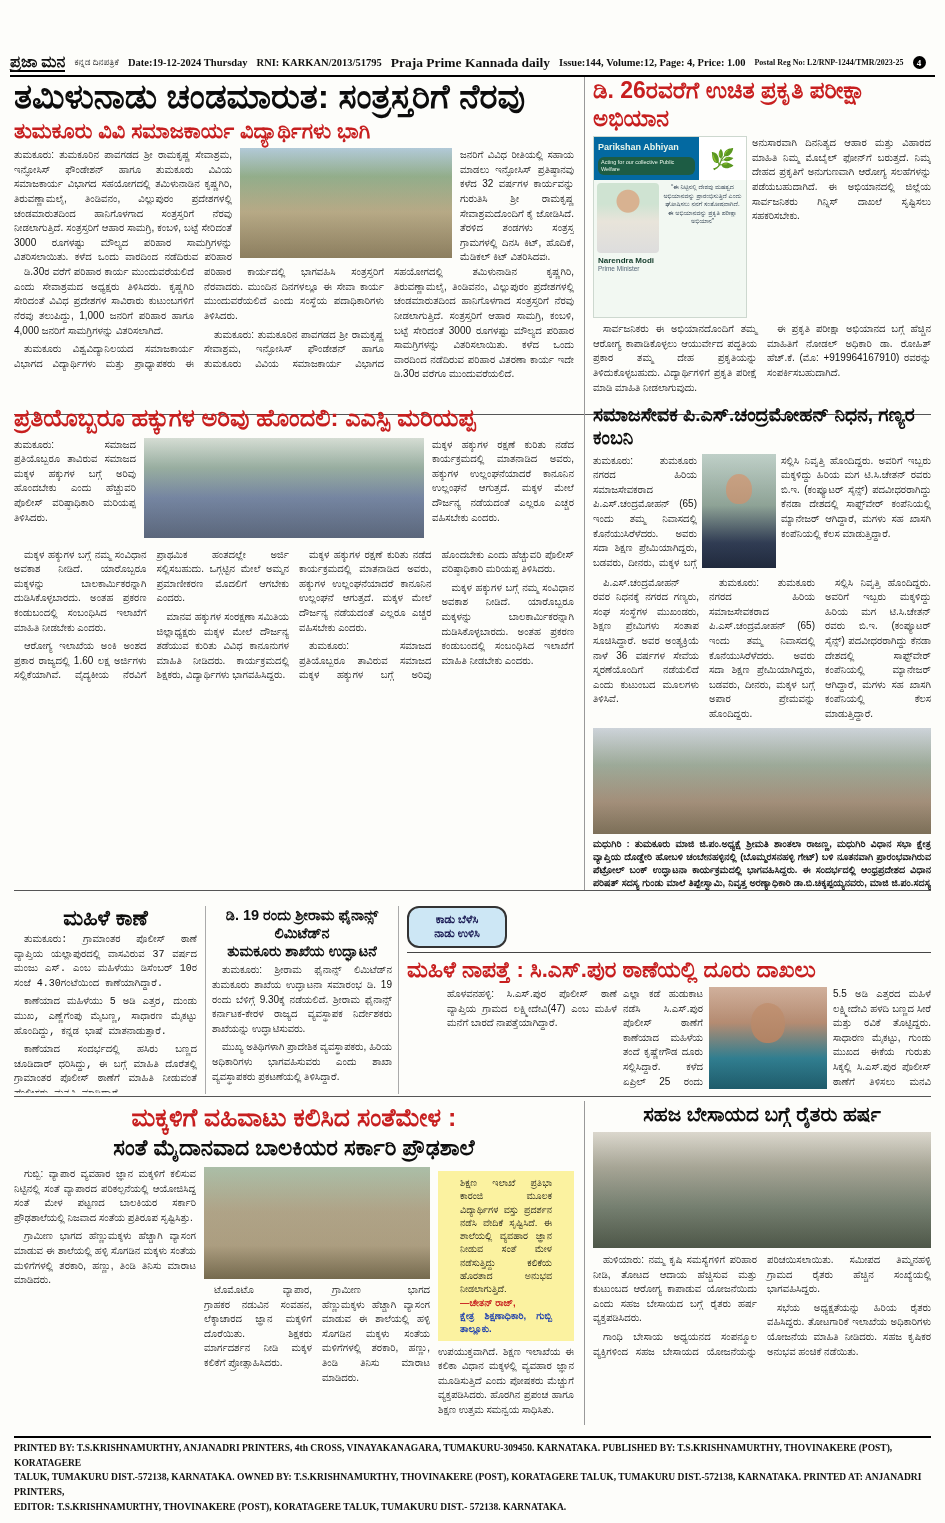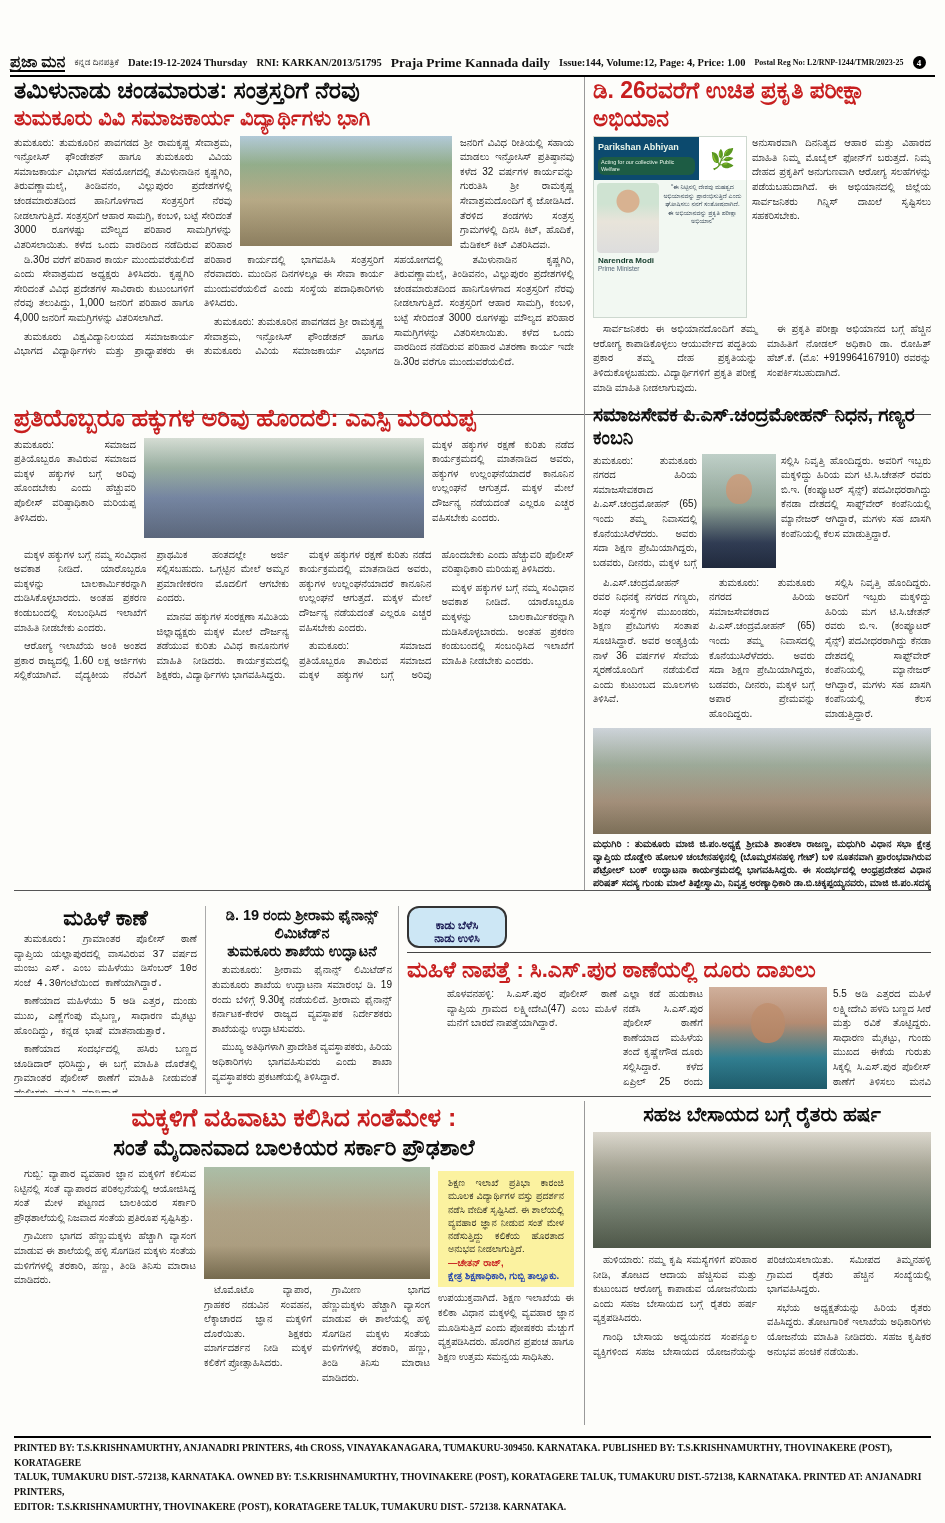--- a/index.html
+++ b/index.html
@@ -38,27 +38,27 @@
   .ph-woman{background:linear-gradient(180deg,#caa58e 0%,#bb8b6d 35%,#2f8ba0 70%,#256f82 100%);}
   .ph-woman i{position:absolute;top:16%;left:50%;transform:translateX(-50%);width:34px;height:40px;
      border-radius:50% 50% 46% 46%;background:#c08a66;}
   .ph-santhe{background:linear-gradient(180deg,#9fb59b 0%,#b7a988 40%,#c2b18e 70%,#8f815f 100%);}
   .ph-meet{background:linear-gradient(180deg,#d6d2c6 0%,#a9a795 30%,#7e8a78 65%,#5f6a58 100%);}
   .ph-petrol{background:linear-gradient(180deg,#c6cdd4 0%,#9fae9a 35%,#b79f86 70%,#97876b 100%);}
   
   .sec-top{top:77px;height:337px;border-bottom:1.5px solid #555;}
   .tl{width:560px;float:left;}
   .tr{width:347px;float:right;border-left:1px solid #999;padding-left:8px;box-sizing:border-box;}
-  .h-cyclone{font-size:23px;margin:0 0 2px 0;line-height:1.15;}
+  .h-cyclone{font-size:34px;margin:0 0 2px 0;line-height:1.15;}
   .h-cysub{font-size:21px;margin:0 0 5px 0;line-height:1.2;}
   .h-parik{font-size:23px;margin:0 0 4px 0;line-height:1.2;}
   
   .promo{width:152px;flex:0 0 auto;border:1px solid #cdd8cf;background:#f2f8f2;font-family:"Liberation Sans",sans-serif;}
   .promo-top{display:flex;}
-  .promo-card{background:#0c4a6e;color:#eaf6ea;width:64%;padding:5px 4px;font-size:7.5px;font-weight:bold;line-height:1.3;}
+  .promo-card{background:#0369a1;color:#eaf6ea;width:64%;padding:5px 4px;font-size:7.5px;font-weight:bold;line-height:1.3;}
   .promo-card .t{font-size:9px;display:block;}
   .promo-card .pill{display:block;background:#1d5c44;border-radius:6px;margin-top:3px;padding:2px 3px;font-size:5.5px;font-weight:normal;}
   .promo-logo{flex:1;display:flex;align-items:center;justify-content:center;font-size:20px;background:#fff;}
   .promo-body{display:flex;gap:3px;padding:3px;}
   .modi{width:62px;height:70px;flex:0 0 auto;border-radius:4px;
         background:radial-gradient(circle at 50% 26%,#d8b291 0 11px,transparent 12px),
         linear-gradient(180deg,#cfe3d2 0%,#cfe3d2 30%,#e8e4da 55%,#ddd 100%);}
   .promo-quote{font-size:6.3px;line-height:1.35;color:#234; text-align:center;}
   .promo-name{font-size:8px;font-weight:bold;color:#123b2a;padding:0 4px;}
   .promo-role{font-size:6.5px;color:#567;padding:0 4px 4px;}
@@ -71,30 +71,30 @@
   .caption{font-size:9.5px;font-weight:bold;line-height:1.4;text-align:justify;margin-top:3px;}
   
   .sec-mid2{top:906px;height:188px;}
   .m2a{width:183px;}
   .m2b{width:180px;border-left:1px solid #aaa;border-right:1px solid #aaa;padding:0 6px;}
   .m2c{flex:1;}
   .h-kane{font-size:21px;margin:0 0 3px 0;}
   .h-fin{font-size:14.5px;margin:0 0 3px 0;line-height:1.25;}
   .eco-box{width:96px;height:38px;border:2px solid #333;border-radius:12px;background:#cde7f5;
            color:#15154f;font-weight:bold;font-size:11px;display:flex;flex-direction:column;
-           align-items:center;justify-content:flex-end;line-height:1.25;}
+           align-items:center;justify-content:center;line-height:1.25;}
   .h-napatte{font-size:22px;margin:4px 0 4px 0;border-top:1.5px solid #444;padding-top:4px;}
   
   .sec-bottom{top:1096px;height:336px;border-top:1.5px solid #555;padding-top:4px;box-sizing:border-box;}
   .bl{width:560px;float:left;}
   .br{width:347px;float:right;border-left:1px solid #999;padding-left:8px;box-sizing:border-box;}
   .h-santhe1{font-size:25px;margin:2px 0 2px 0;}
   .h-santhe2{font-size:22px;margin:0 0 6px 0;}
   .h-farm{font-size:20px;margin:2px 0 6px 0;}
-  .quote-box{background:#fbf2a0;padding:5px 10px;font-size:9.5px;line-height:1.4;text-align:justify;margin:4px 0;}
+  .quote-box{background:#fbf2a0;padding:5px 22px;font-size:9.5px;line-height:1.4;text-align:justify;margin:4px 0;}
   .quote-name{color:#c71f1f;font-weight:bold;}
   .quote-role{color:#1d3fae;font-weight:bold;}
   
   .footer{position:absolute;top:1436px;left:14px;width:917px;border-top:2px solid #000;padding-top:3px;
           font-family:"Liberation Serif","DejaVu Serif",serif;font-weight:bold;font-size:9.5px;line-height:1.55;}
 </style>
 </head>
 <body>
 
 <div class="page">

